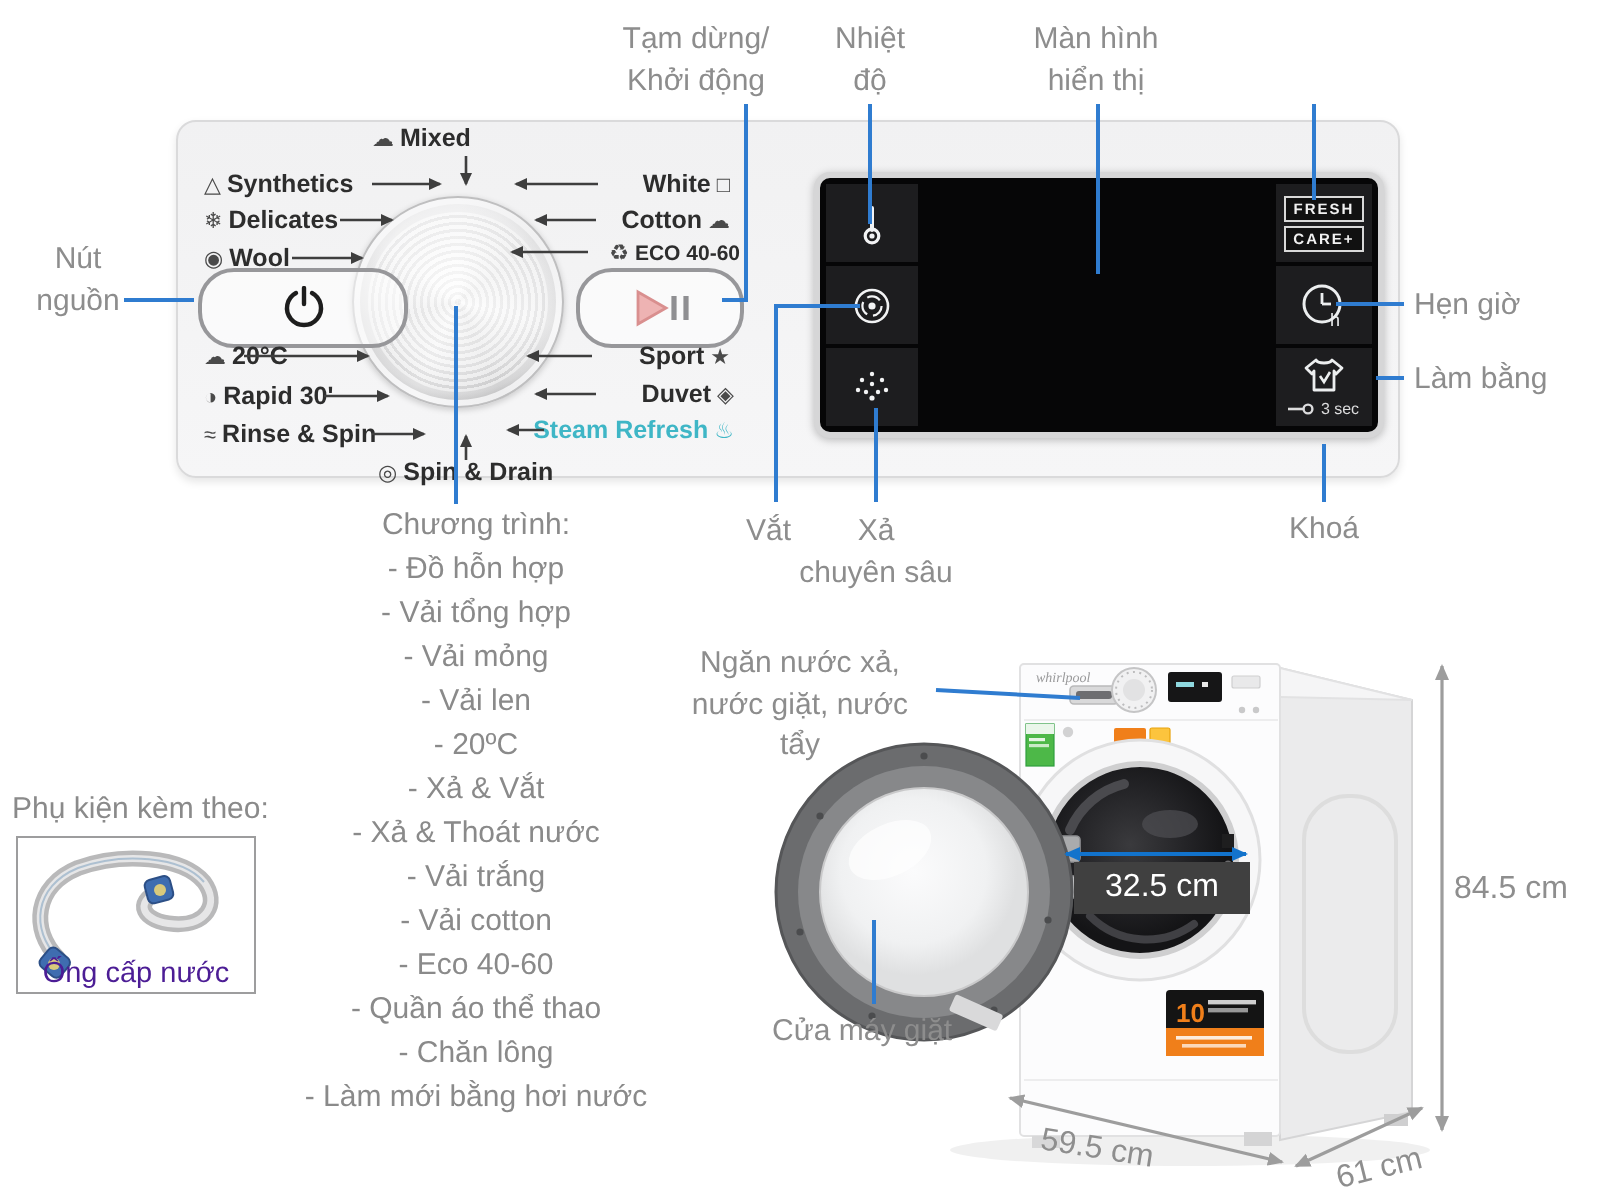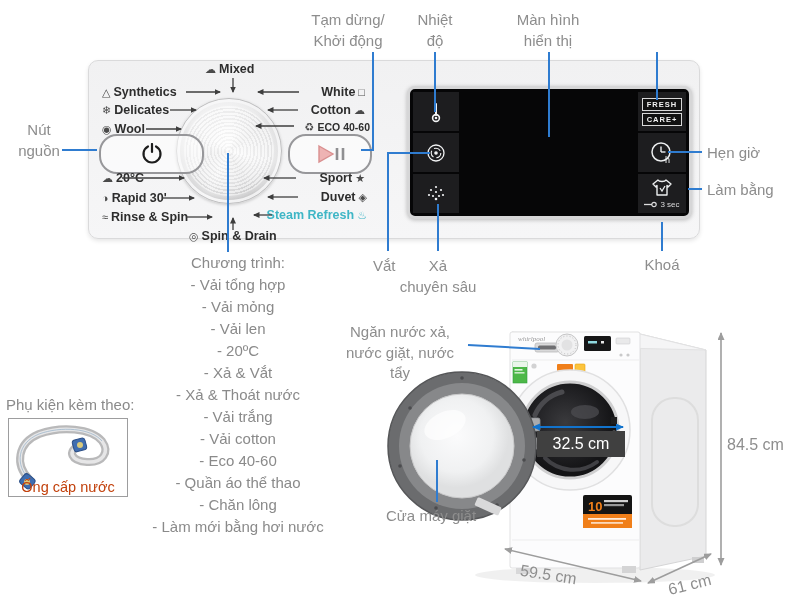--- a/index.html
+++ b/index.html
@@ -43,21 +43,21 @@
       padding:1px 4px;margin:1px 0;background:#111;white-space:nowrap;}
   .lockhint{color:#dcdcdd;font-size:8px;margin-top:2px;display:flex;align-items:center;gap:3px;}
   
   .co{color:#8d8d8d;font-size:15px;line-height:1.38;text-align:center;white-space:pre-line;}
   .co.nw{white-space:nowrap;}
   
   .programs{left:140px;top:252px;width:196px;text-align:center;color:#8a8a8a;font-size:15px;line-height:22px;}
   
   .acc-title{left:6px;top:396px;color:#8a8a8a;font-size:15px;white-space:nowrap;}
   .acc-box{left:8px;top:418px;width:118px;height:77px;border:1px solid #9d9d9e;background:#fff;}
-  .acc-label{position:absolute;left:0;bottom:1px;width:100%;text-align:center;color:#c2410c;font-size:14.5px;}
+  .acc-label{position:absolute;left:0;bottom:1px;width:100%;text-align:center;color:#4c1d95;font-size:14.5px;}
   
   .badge{left:537px;top:431px;width:88px;height:26px;background:#404040;color:#fff;font-size:16px;
          display:flex;align-items:center;justify-content:center;}
   .dim{color:#8e8e8e;font-size:16px;white-space:nowrap;}
   svg.overlay{position:absolute;left:0;top:0;pointer-events:none;}
 </style>
 </head>
 <body>
 
 <div class="stage">
@@ -72,21 +72,21 @@
     </svg>
   </div>
   <div class="abs pbtn btn-play">
     <svg width="34" height="20" viewBox="0 0 34 20">
       <path d="M6 2 L20 10 L6 18 Z" fill="#eeb3b3" stroke="#d98f8f" stroke-width="1.4"></path>
       <line x1="24" y1="4" x2="24" y2="16" stroke="#8f8f92" stroke-width="2.6"></line>
       <line x1="30" y1="4" x2="30" y2="16" stroke="#8f8f92" stroke-width="2.6"></line>
     </svg>
   </div>
 
-  <div class="abs plabel" style="left:202px;top:62px;"><span class="picon">☁</span><span>Mixed</span></div>
+  <div class="abs plabel" style="left:183px;top:62px;"><span class="picon">☁</span><span>Mixed</span></div>
   <div class="abs plabel" style="left:99px;top:85px;"><span class="picon">△</span><span>Synthetics</span></div>
   <div class="abs plabel" style="left:99px;top:103px;"><span class="picon">❄</span><span>Delicates</span></div>
   <div class="abs plabel" style="left:99px;top:122px;"><span class="picon">◉</span><span>Wool</span></div>
   <div class="abs plabel" style="left:99px;top:171px;"><span class="picon">☁</span><span>20°C</span></div>
   <div class="abs plabel" style="left:99px;top:191px;"><span class="picon">◑</span><span>Rapid 30'</span></div>
   <div class="abs plabel" style="left:99px;top:210px;"><span class="picon">≈</span><span>Rinse &amp; Spin</span></div>
   <div class="abs plabel right" style="right:432px;top:85px;"><span>White</span><span class="picon">□</span></div>
   <div class="abs plabel right" style="right:432px;top:103px;"><span>Cotton</span><span class="picon">☁</span></div>
   <div class="abs plabel right eco" style="right:430px;top:120px;"><span class="picon">♻</span><span>ECO 40-60</span></div>
   <div class="abs plabel right" style="right:432px;top:171px;"><span>Sport</span><span class="picon">★</span></div>
@@ -298,20 +298,21 @@
   <div class="abs co" style="left:639px;top:255px;width:46px;">Khoá</div>
   <div class="abs co nw" style="left:373px;top:256px;">Vắt</div>
   <div class="abs co" style="left:393px;top:256px;width:90px;">Xả
 chuyên sâu</div>
   <div class="abs co" style="left:334px;top:322px;width:132px;">Ngăn nước xả,
 nước giặt, nước tẩy</div>
   <div class="abs co nw" style="left:386px;top:506px;">Cửa máy giặt</div>
 
   <div class="abs programs">
     <div>Chương trình:</div>
+    <div>- Đồ hỗn hợp</div>
     <div>- Vải tổng hợp</div>
     <div>- Vải mỏng</div>
     <div>- Vải len</div>
     <div>- 20ºC</div>
     <div>- Xả &amp; Vắt</div>
     <div>- Xả &amp; Thoát nước</div>
     <div>- Vải trắng</div>
     <div>- Vải cotton</div>
     <div>- Eco 40-60</div>
     <div>- Quần áo thể thao</div>

